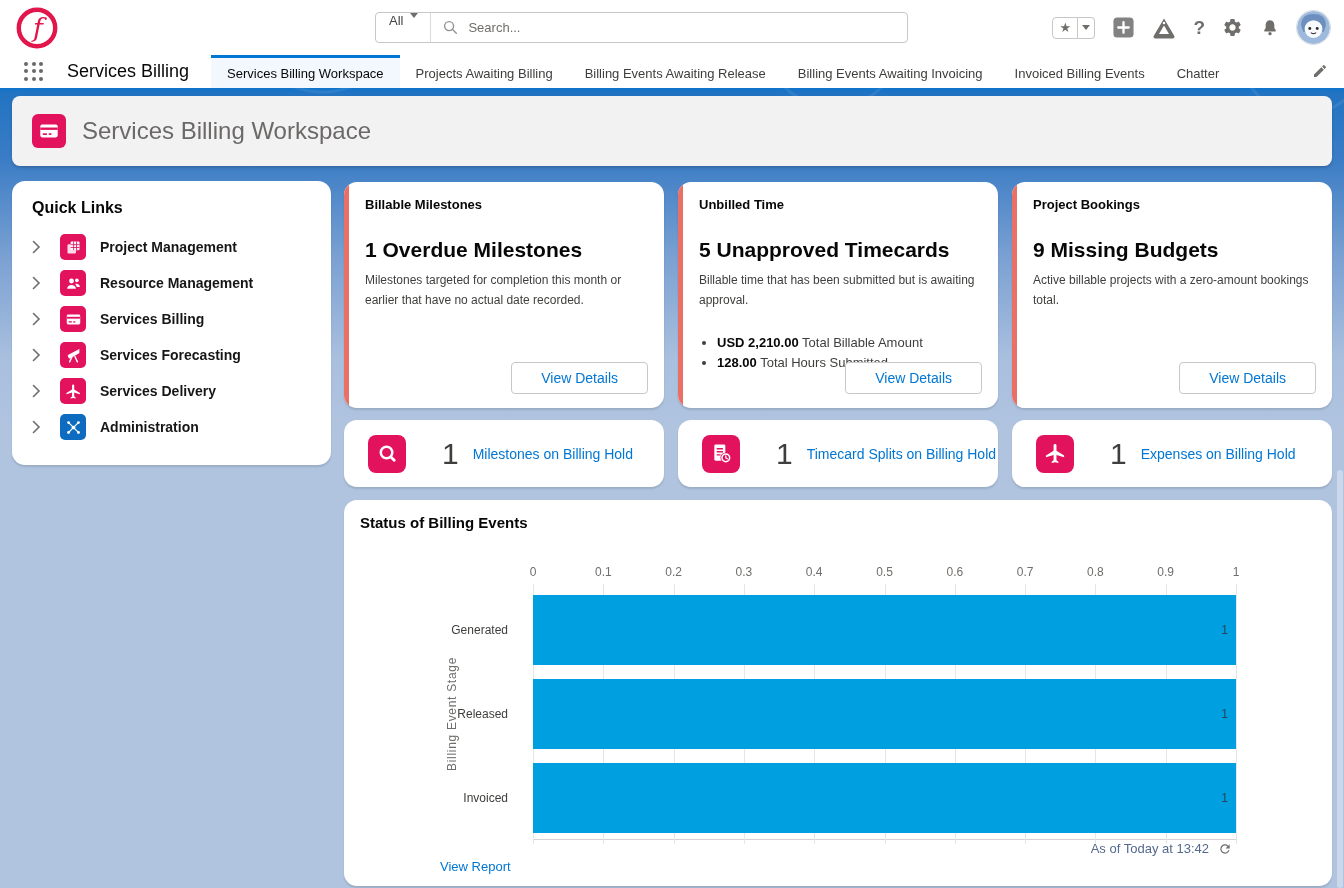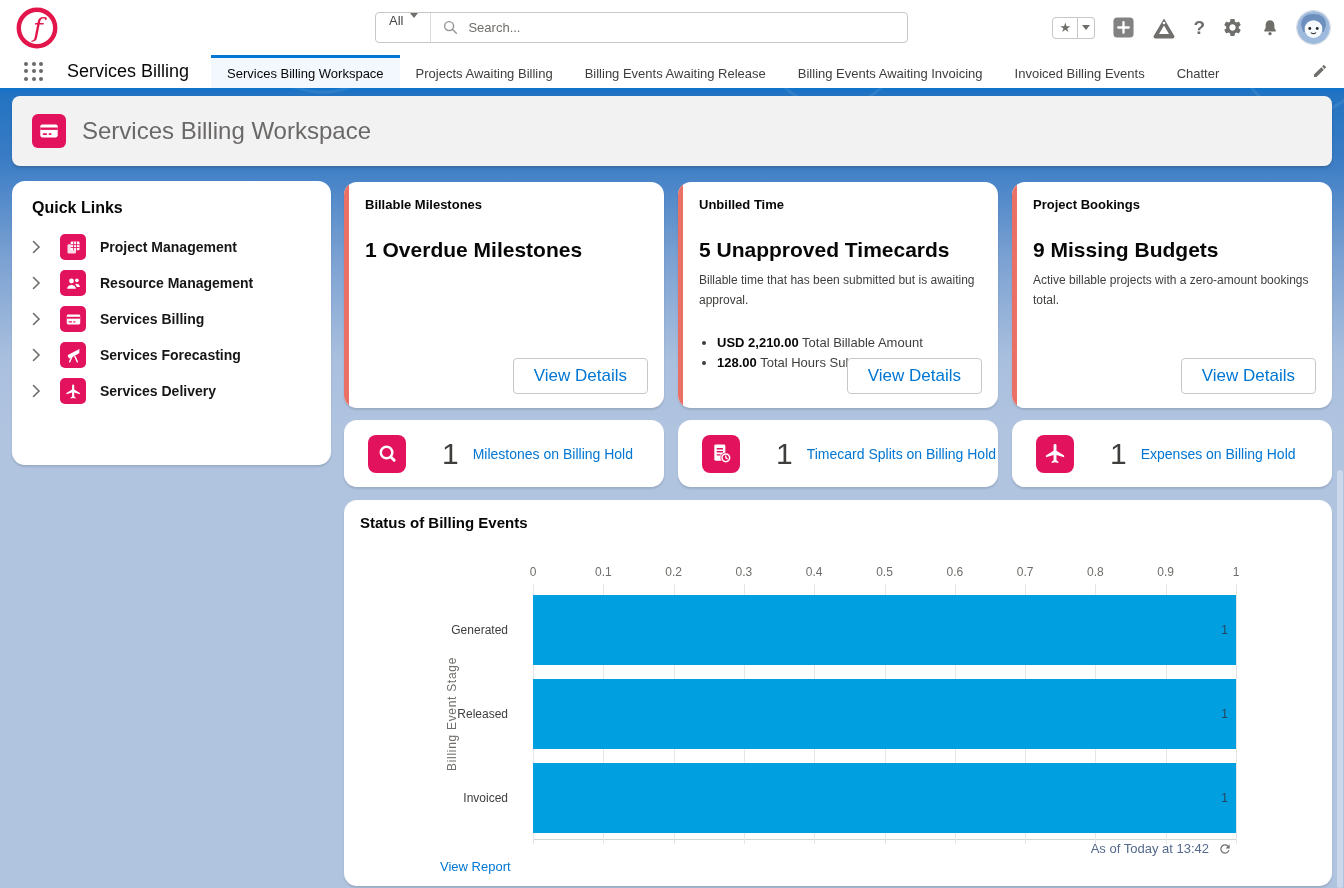--- a/index.html
+++ b/index.html
@@ -91,21 +91,21 @@
   .sum-card { flex:1; height:226px; position:relative; padding:15px 16px 14px 21px; overflow:hidden; }
   .sum-stripe { position:absolute; left:0; top:0; bottom:0; width:5px; background:#ea7066; }
   .sum-title { font-size:13px; font-weight:700; color:#080707; }
   .sum-headline { font-size:21px; font-weight:700; color:#080707; margin-top:26px; }
   .sum-desc { font-size:12px; color:#3e3e3c; line-height:1.65; margin-top:9px; padding-right:4px; }
   .sum-bullets { margin:24px 0 0 18px; }
   .sum-bullets li { font-size:13px; color:#3e3e3c; margin-bottom:5px; }
   .sum-bullets b { color:#080707; }
   .view-details-btn {
     position:absolute; right:16px; bottom:14px; background:#fff; border:1px solid #c9c7c5;
-    border-radius:4px; color:#0176d3; font-size:17px; padding:7px 20px; cursor:pointer;
+    border-radius:4px; color:#0176d3; font-size:14px; padding:7px 29px; cursor:pointer;
     font-family:"Liberation Sans", sans-serif;
     text-align:right;
   }
 
   
   .hold-row { position:absolute; left:344px; top:332px; width:988px; display:flex; gap:14px; }
   .hold-card { flex:1; height:67px; display:flex; align-items:center; padding-left:24px; }
   .icon-tile-lg { width:38px; height:38px; border-radius:8px; background:#e3125c; display:flex; align-items:center; justify-content:center; flex:none; }
   .hold-count { font-size:30px; color:#3e3e3c; margin-left:36px; font-weight:400; }
   .hold-label { font-size:14px; color:#0176d3; margin-left:14px; cursor:pointer; }
@@ -326,27 +326,46 @@
             </svg>
         </span>
         <span class="icon-tile">
           <svg width="17" height="17" viewBox="0 0 24 24" fill="#fff">
             <path d="M21 16v-2l-8-5V3.5A1.5 1.5 0 0 0 11.5 2 1.5 1.5 0 0 0 10 3.5V9l-8 5v2l8-2.5V19l-2 1.5V22l3.5-1 3.5 1v-1.5L13 19v-5.5l8 2.5z"></path>
           </svg>
         </span>
         <span class="ql-label">Services Delivery</span>
       </div>
 
+      <div class="ql-item">
+        <span class="ql-chevron">
+          <svg width="9" height="14" viewBox="0 0 9 14">
+              <path d="M1.5 1.5 7 7l-5.5 5.5" stroke="#706e6b" stroke-width="1.6" fill="none" stroke-linecap="round"></path>
+            </svg>
+        </span>
+        <span class="icon-tile blue">
+          <svg width="17" height="17" viewBox="0 0 24 24">
+            <path d="M12 12 5.5 5.5M12 12l6.5-6.5M12 12l-6.5 6.5M12 12l6.5 6.5" stroke="#fff" stroke-width="1.6"></path>
+            <circle cx="12" cy="12" r="2.6" fill="#fff"></circle>
+            <circle cx="5" cy="5" r="2" fill="#fff"></circle>
+              <circle cx="19" cy="5" r="2" fill="#fff"></circle>
+            <circle cx="5" cy="19" r="2" fill="#fff"></circle>
+              <circle cx="19" cy="19" r="2" fill="#fff"></circle>
+          </svg>
+        </span>
+        <span class="ql-label">Administration</span>
+      </div>
     </div>
 
     <div class="cards-row">
       <div class="card sum-card">
         <div class="sum-stripe"></div>
         <div class="sum-title">Billable Milestones</div>
         <div class="sum-headline">1 Overdue Milestones</div>
+        <div class="sum-desc">Milestones targeted for completion this month or earlier that have no actual date recorded.</div>
         <button class="view-details-btn">View Details</button>
       </div>
 
       <div class="card sum-card">
         <div class="sum-stripe"></div>
         <div class="sum-title">Unbilled Time</div>
         <div class="sum-headline">5 Unapproved Timecards</div>
         <div class="sum-desc">Billable time that has been submitted but is awaiting approval.</div>
         <ul class="sum-bullets">
           <li><b>USD 2,210.00</b> <span>Total Billable Amount</span></li>

